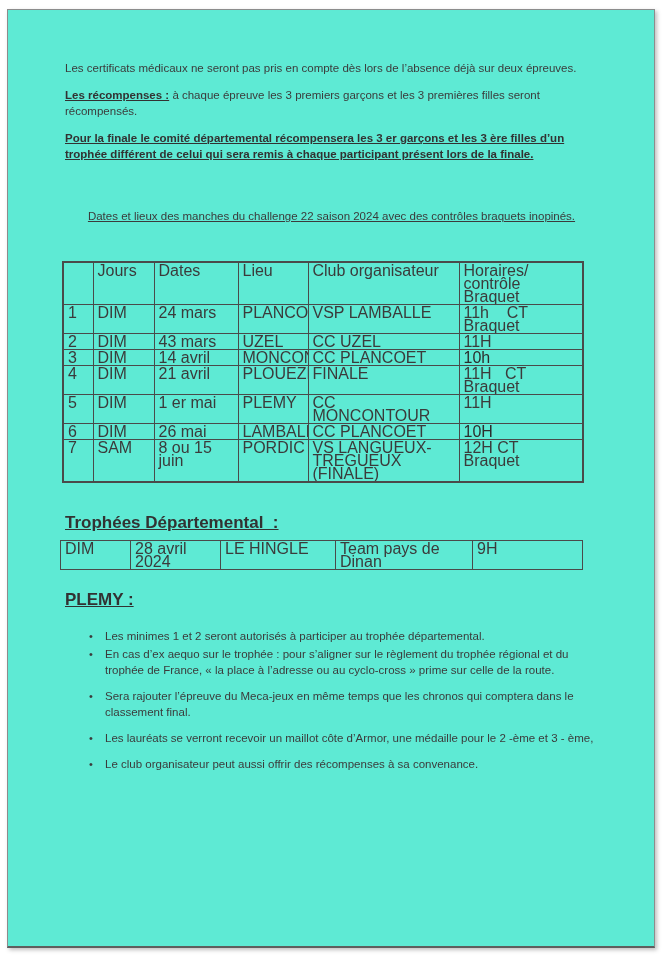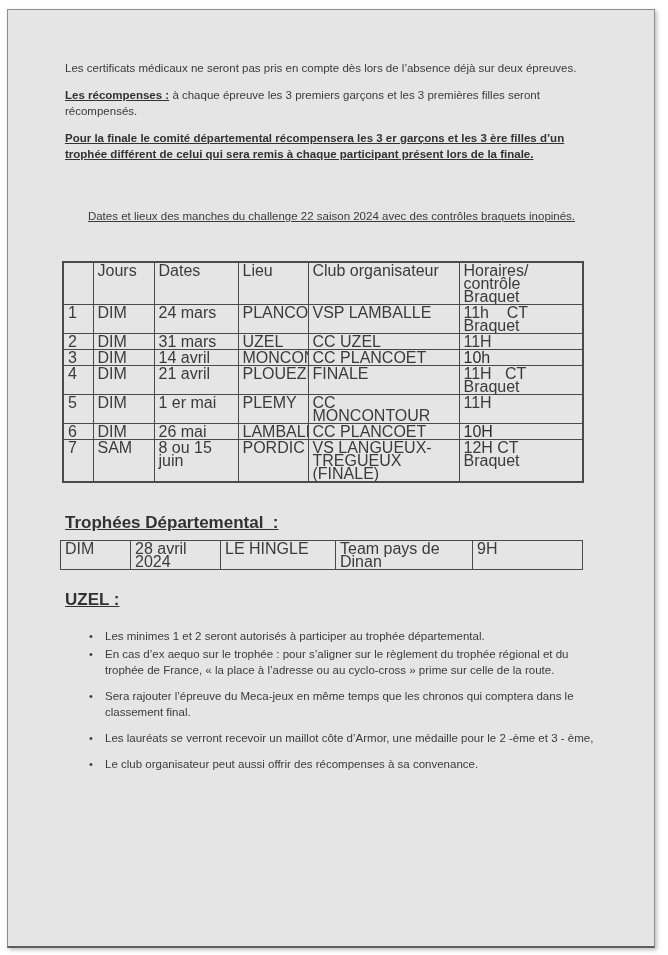--- a/index.html
+++ b/index.html
@@ -15,21 +15,21 @@
     background: #ffffff;
     overflow: hidden;
   }
   .page {
     position: absolute;
     left: 7px;
     top: 9px;
     width: 648px;
     height: 939px;
     box-sizing: border-box;
-    background: #e5e5e5;
+    background: #5eead4;
     border: 1px solid #8c8c8c;
     border-bottom: 2px solid #5e5e5e;
     box-shadow: 2px 2px 4px rgba(0,0,0,0.25);
   }
   .content {
     box-sizing: border-box;
     padding: 50px 56px 0 57px;
     color: #3b3b3b;
   }
   .para {
@@ -167,21 +167,21 @@
             <td>1</td>
             <td>DIM</td>
             <td>24 mars</td>
             <td>PLANCOET</td>
             <td>VSP LAMBALLE</td>
             <td>11h    CT Braquet</td>
           </tr>
           <tr>
             <td>2</td>
             <td>DIM</td>
-            <td>31 mars</td>
+            <td>43 mars</td>
             <td>UZEL</td>
             <td>CC UZEL</td>
             <td>11H</td>
           </tr>
           <tr>
             <td>3</td>
             <td>DIM</td>
             <td>14 avril</td>
             <td>MONCONTOUR</td>
             <td>CC PLANCOET</td>
@@ -237,21 +237,21 @@
           <tr>
             <td>DIM</td>
             <td>28 avril 2024</td>
             <td>LE HINGLE</td>
             <td>Team pays de Dinan</td>
             <td class="td-center">9H</td>
           </tr>
         </tbody>
       </table>
 
-      <div class="section-heading tdjc-heading">UZEL :</div>
+      <div class="section-heading tdjc-heading">PLEMY :</div>
 
       <ul class="tdjc-list">
         <li class="tight"><span class="bullet-dot">•</span><span>Les minimes 1 et 2 seront autorisés à participer au trophée départemental.</span></li>
         <li><span class="bullet-dot">•</span><span>En cas d’ex aequo sur le trophée : pour s’aligner sur le règlement du trophée régional et du trophée de France, « la place à l’adresse ou au cyclo-cross » prime sur celle de la route.</span></li>
         <li><span class="bullet-dot">•</span><span>Sera rajouter l’épreuve du Meca-jeux en même temps que les chronos qui comptera dans le classement final.</span></li>
         <li><span class="bullet-dot">•</span><span>Les lauréats se verront recevoir un maillot côte d’Armor, une médaille pour le 2 -ème et 3 - ème,</span></li>
         <li><span class="bullet-dot">•</span><span>Le club organisateur peut aussi offrir des récompenses à sa convenance.</span></li>
       </ul>
 
     </div>

